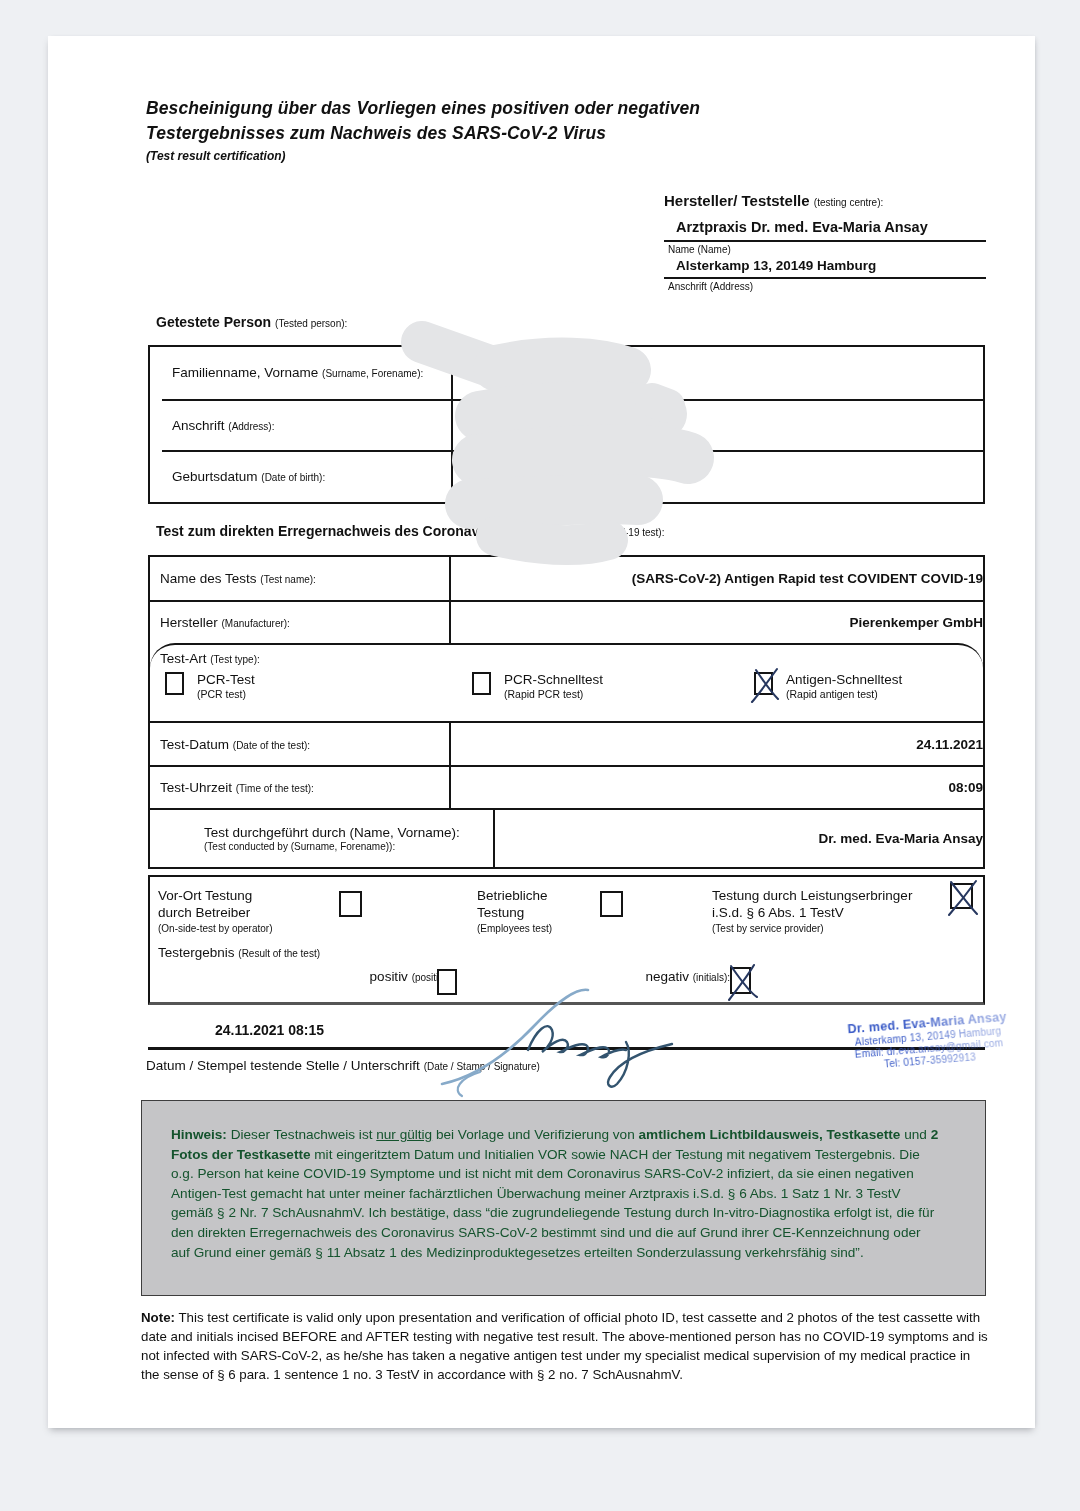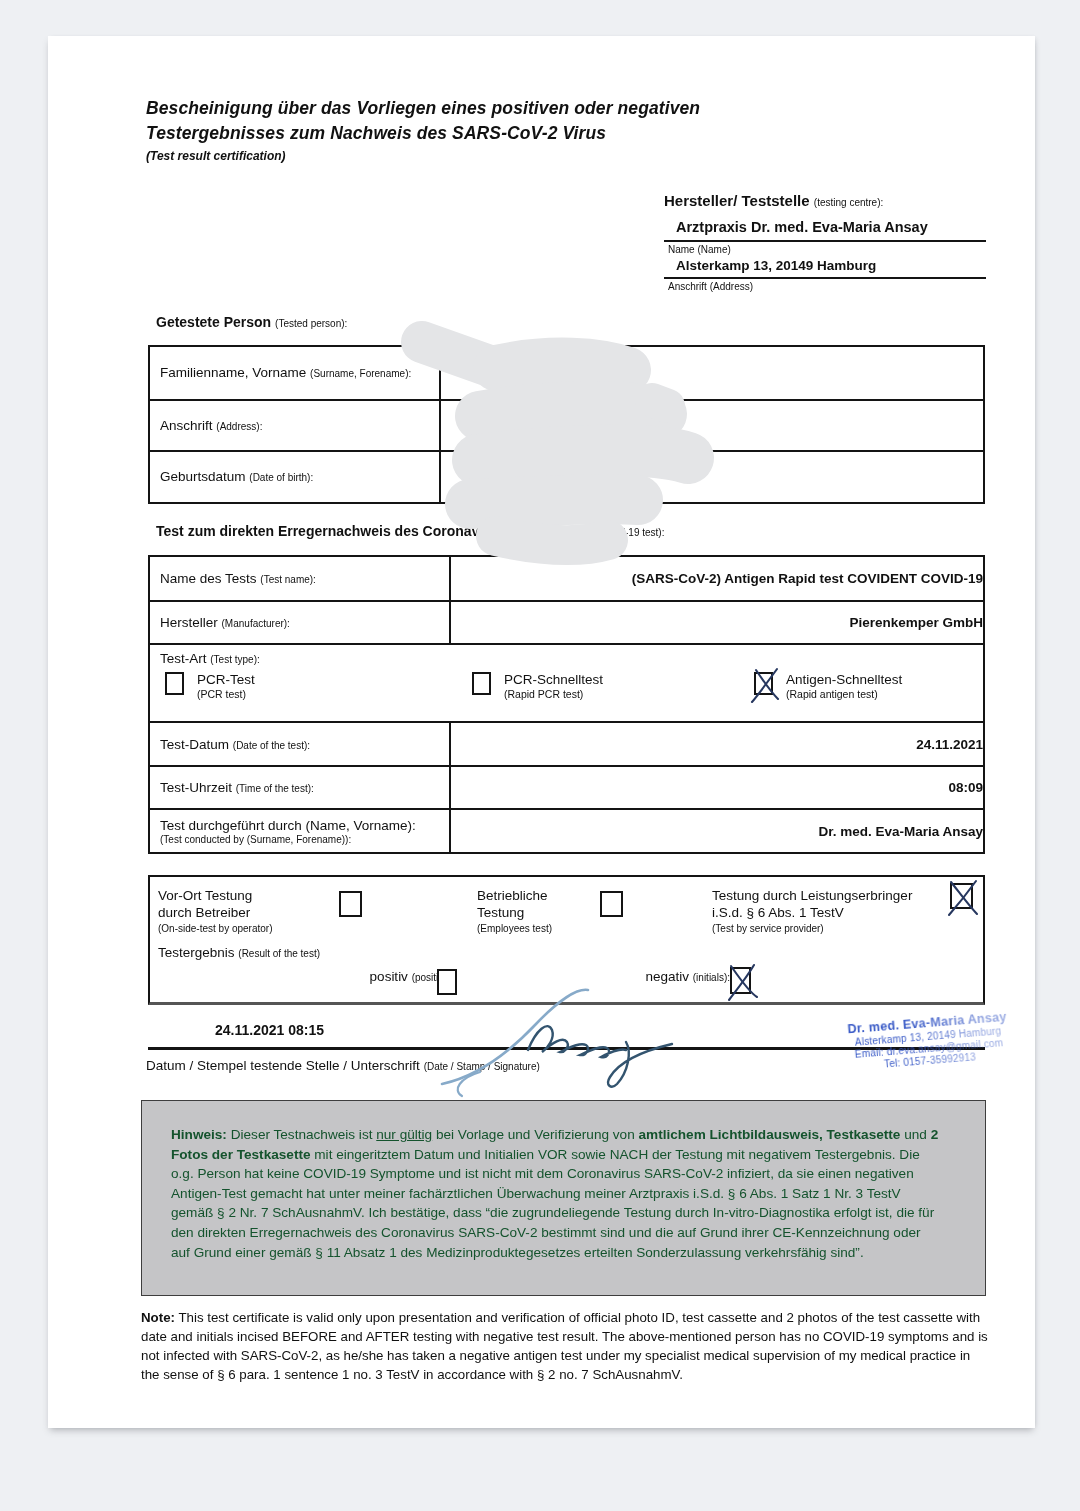--- a/index.html
+++ b/index.html
@@ -35,34 +35,34 @@
   .tbl { position:absolute; border:2px solid #141414; background:#fff; }
   .tbl-row { display:flex; border-top:2px solid #141414; }
   .tbl-row:first-child { border-top:none; }
   .cell-label { display:flex; flex-direction:column; justify-content:center; padding-left:10px; }
   .cell-value { display:flex; flex-direction:column; justify-content:center; padding-left:12px; border-left:2px solid #141414; flex:1;text-align:right; }
   .lbl-main { font-size:13.5px; }
   .lbl-sub { font-size:10px; margin-top:1px; }
   .val-bold { font-size:13.5px; font-weight:bold; }
 
   .person-table { left:100px; top:309px; width:837px; }
-  .person-table .tbl-row { height:51.6px; }
+  .person-table .tbl-row { height:51.6px;margin-left:12px; }
   .person-table .cell-label { width:289px; }
 
   .test-table { left:100px; top:519px; width:837px; }
   .test-table .cell-label { width:299px; }
 
   
   .checkbox { position:relative; display:inline-block; width:19px; height:23px; border:2px solid #141414; background:#fff; flex:none; }
   .checkbox.cb-lg { width:23px; height:26px; }
   .checkbox .xmark { display:none; position:absolute; left:-4px; top:-5px; overflow:visible; }
   .checkbox.checked .xmark { display:block; }
   .xmark path { stroke:#26375f; stroke-width:2.1; fill:none; stroke-linecap:round; }
 
-  .testart-row { display:block; padding:6px 0 10px 10px; }
+  .testart-row { display:block; padding:6px 0 10px 10px;border-radius:25px; }
   .testart-options { position:relative; height:48px; margin-top:6px; }
   .opt { position:absolute; top:0; display:flex; gap:13px; }
   .opt-text .lbl-main { font-size:13.5px; }
   .opt-text .lbl-sub { font-size:10.5px; }
 
   
   .result-box { position:absolute; left:100px; top:839px; width:837px; height:130px; border:2px solid #141414; border-bottom:3px solid #555; background:#fff; }
   .mode { position:absolute; top:10px; }
   .mode .line { font-size:13.5px; line-height:17px; }
   .mode .lbl-sub { font-size:10px; margin-top:2px; }
@@ -226,21 +226,21 @@
           </div>
       </div>
       <div class="tbl-row" style="height:43px;">
         <div class="cell-label">
           <div class="lbl-main"><span>Test-Uhrzeit</span> <span class="small-en">(Time of the test):</span></div>
         </div>
         <div class="cell-value">
             <span class="val-bold">08:09</span>
           </div>
       </div>
-      <div class="tbl-row" style="height:44px;">
+      <div class="tbl-row" style="height:59px;padding-left:44px;">
         <div class="cell-label">
           <div class="lbl-main">Test durchgeführt durch (Name, Vorname):</div>
           <div class="lbl-sub">(Test conducted by (Surname, Forename)):</div>
         </div>
         <div class="cell-value">
             <span class="val-bold">Dr. med. Eva-Maria Ansay</span>
           </div>
       </div>
     </div>
 

